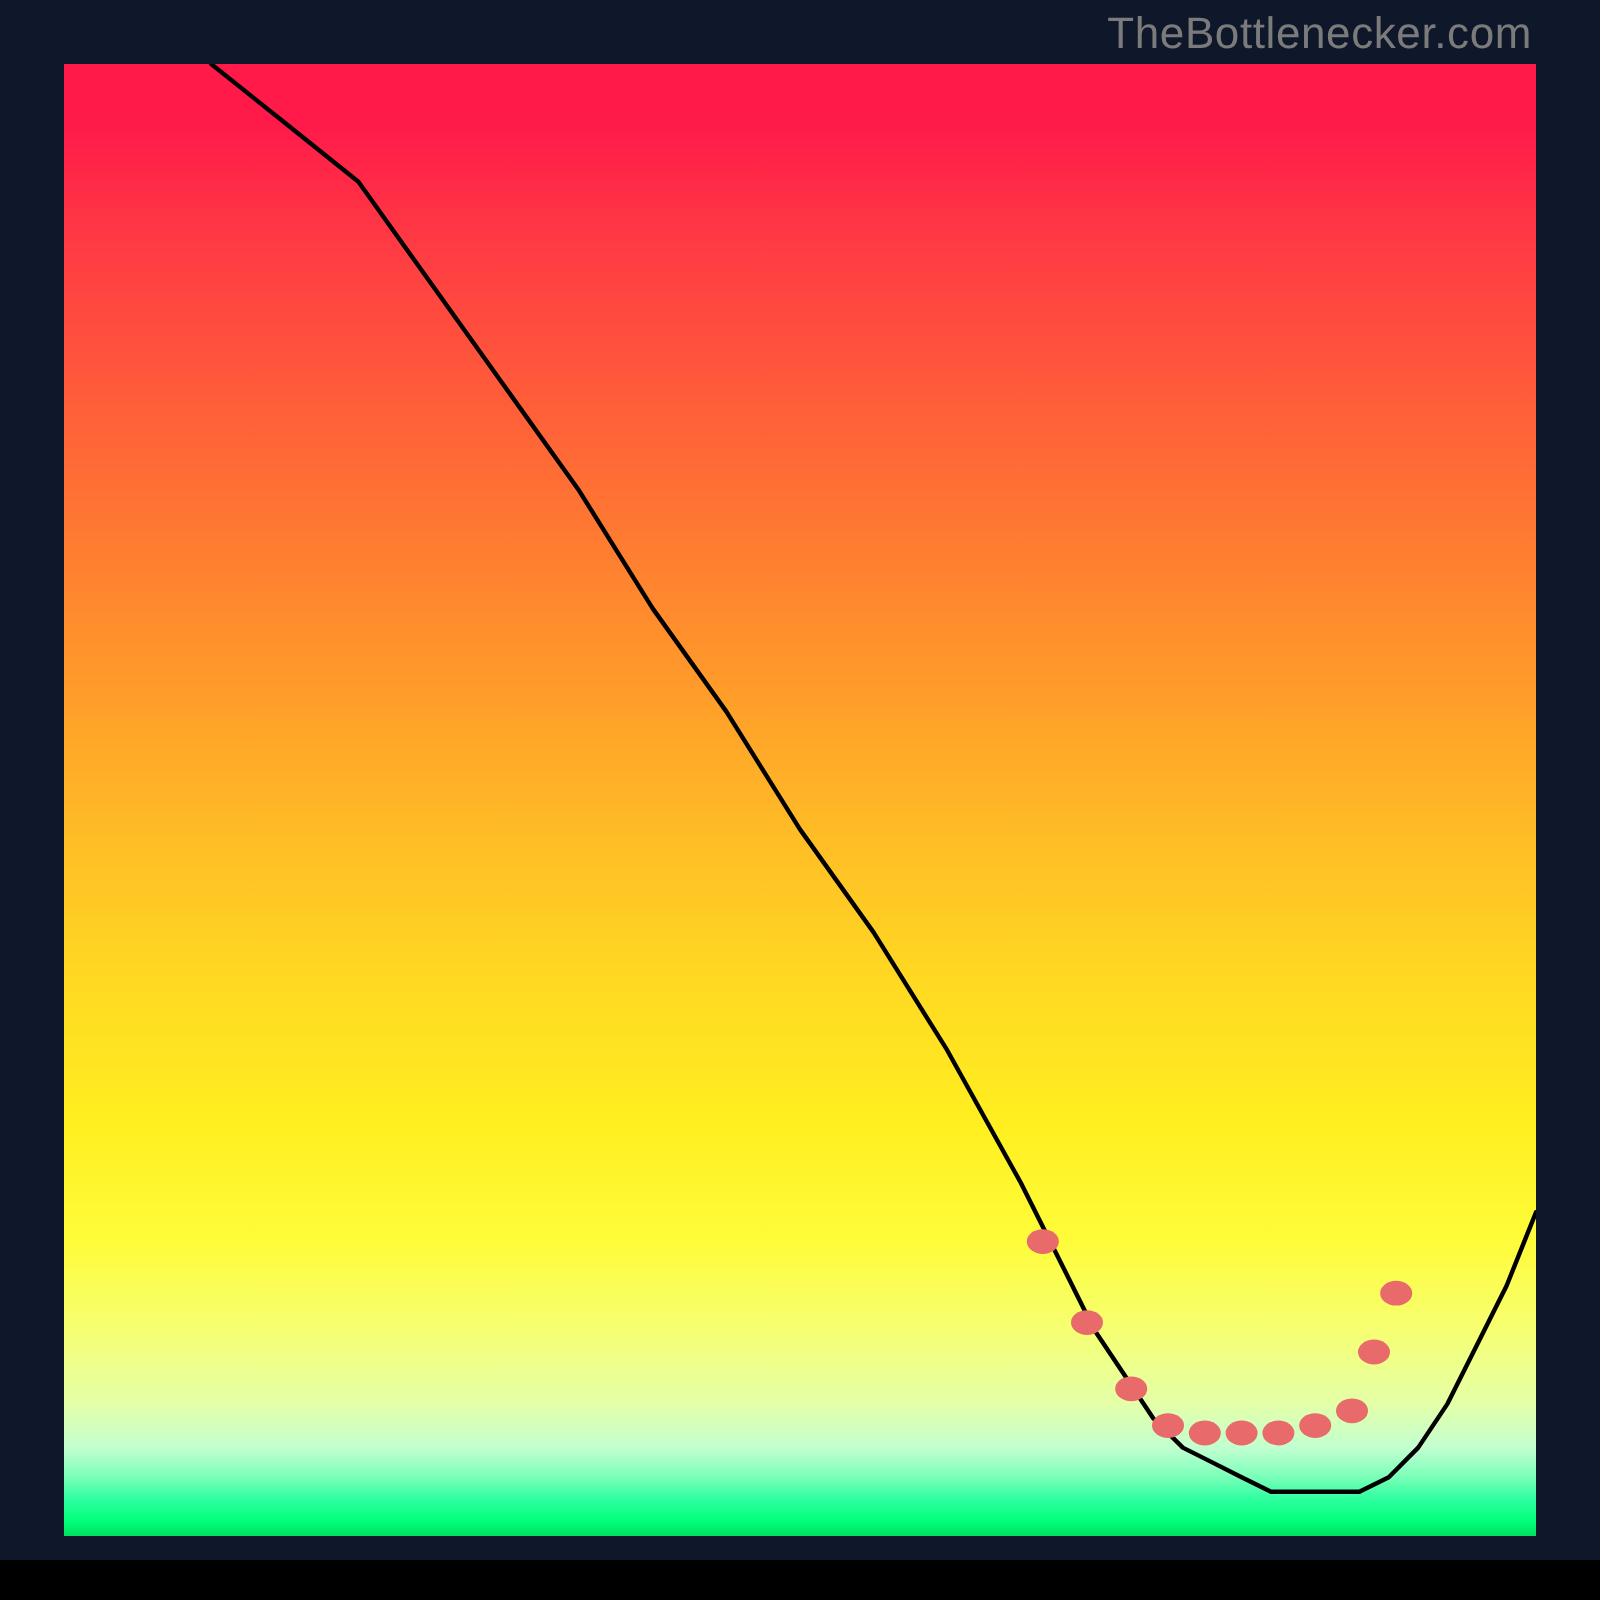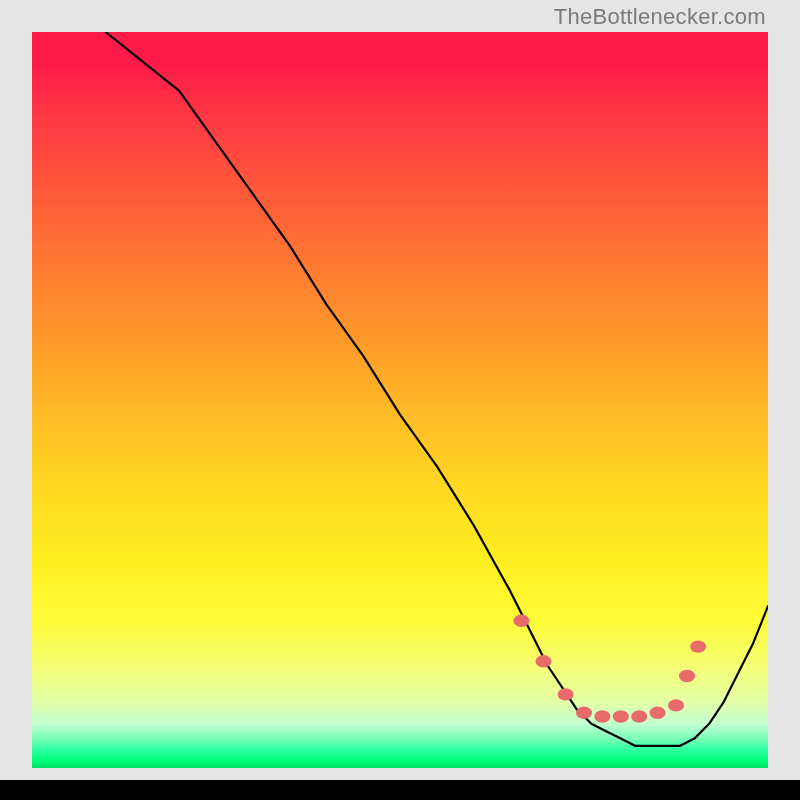--- a/index.html
+++ b/index.html
@@ -10,21 +10,21 @@
     background: #000;
     overflow: hidden;
     font-family: Arial, Helvetica, sans-serif;
   }
   .frame {
     position: absolute;
     top: 0;
     left: 0;
     width: 800px;
     height: 780px;
-    background: #e5e5e5;
+    background: #0f172a;
   }
   .plot {
     position: absolute;
     top: 32px;
     left: 32px;
     width: 736px;
     height: 736px;
     overflow: hidden;
   }
   .gradient {

